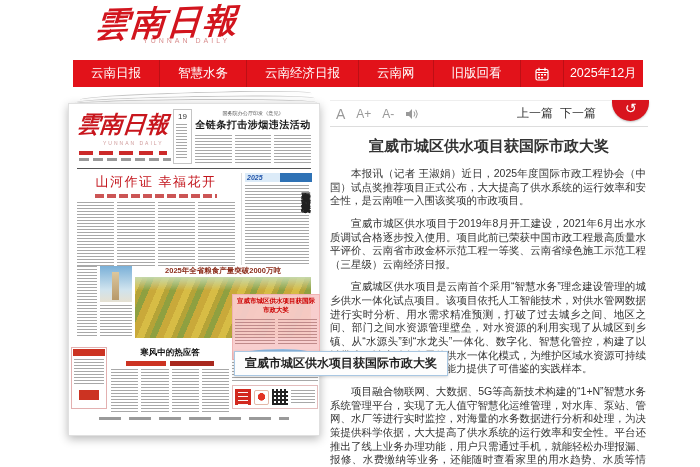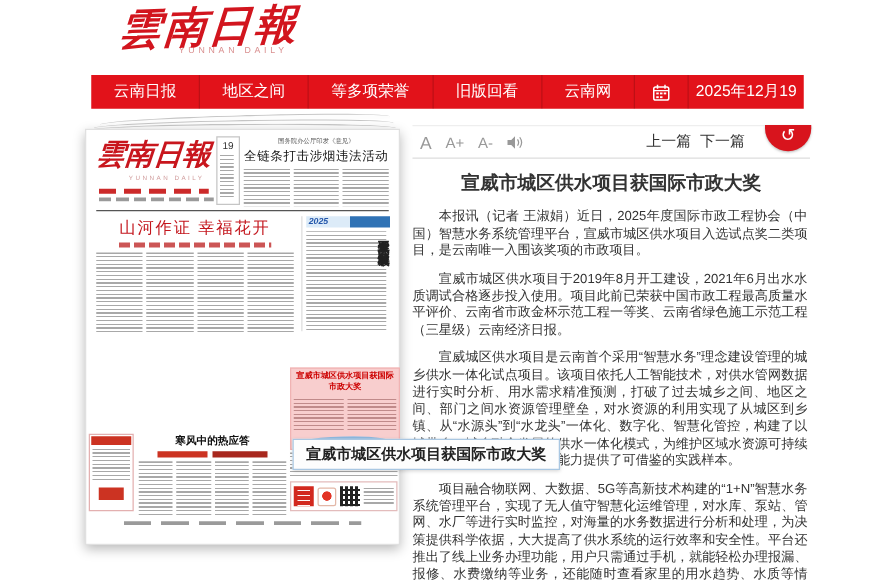--- a/index.html
+++ b/index.html
@@ -38,21 +38,21 @@
               background:repeating-linear-gradient(to right,#cc2a2a 0 14px,transparent 14px 20px);}
   .np-grayline{left:10px;top:54px;width:92px;height:3px;
                background:repeating-linear-gradient(to right,#9a9a9a 0 10px,transparent 10px 14px);}
   .np-datebox{left:104px;top:5px;width:17px;height:53px;border:1px solid #c5c5c5;}
   .np-dateday{left:0;top:2px;width:100%;text-align:center;font-size:8px;font-weight:normal;color:#333;}
   .np-datelines{left:2px;top:14px;width:11px;height:36px;}
   .sim{background-image:repeating-linear-gradient(to bottom,#a8a8a8 0,#a8a8a8 1px,transparent 1px,transparent 3px);}
   .sim-pink{background-image:repeating-linear-gradient(to bottom,#c08a8a 0,#c08a8a 1px,transparent 1px,transparent 3px);}
   .np-topart{left:126px;top:5px;width:116px;}
   .np-kicker{position:static;display:block;font-size:6px;color:#555;text-align:center;transform:scale(.85);}
-  .np-headline1{position:static;display:block;font-size:10px;font-weight:normal;color:#141414;text-align:center;letter-spacing:.5px;}
+  .np-headline1{position:static;display:block;font-size:10px;font-weight:bold;color:#141414;text-align:center;letter-spacing:.5px;}
   .cols{position:static;display:flex;gap:3px;margin-top:3px;}
   .cols>i{position:static;display:block;flex:1;}
   .np-rule{left:8px;top:64px;width:234px;height:1px;background:#555;}
   .np-mainart{left:8px;top:69px;width:158px;}
   .np-headline2{position:static;display:block;font-size:13px;font-weight:normal;color:#c3151c;
                 letter-spacing:1.5px;text-align:center;}
   .np-sub{position:static;display:block;width:122px;height:4px;margin:3px auto 0;
           background:repeating-linear-gradient(to right,#cc5555 0 9px,transparent 9px 12px);}
   .np-econ{left:172px;top:69px;width:70px;border-left:1px solid #ddd;padding-left:3px;width:67px;}
   .econ-bar{position:static;display:block;height:9px;background:linear-gradient(90deg,#dcebf8 52%,#2f72b5 52%);
@@ -141,24 +141,24 @@
 
 <div class="screen">
 
   <div class="logo">
     <span class="logo-main">雲南日報</span>
     <div class="logo-sub">YUNNAN DAILY</div>
   </div>
 
   <div class="nav">
     <div class="nav-item">云南日报</div>
-    <div class="nav-item">地区之间</div>
-    <div class="nav-item">等多项荣誉</div>
+    <div class="nav-item">智慧水务</div>
+    <div class="nav-item">云南经济日报</div>
+    <div class="nav-item">云南网</div>
     <div class="nav-item">旧版回看</div>
-    <div class="nav-item">云南网</div>
     <div class="nav-cal">
       <svg width="14" height="14" viewBox="0 0 14 14">
         <rect x="1" y="2.5" width="12" height="10.5" rx="1.5" fill="none" stroke="#fff" stroke-width="1.2"></rect>
         <line x1="4" y1="0.8" x2="4" y2="4" stroke="#fff" stroke-width="1.2"></line>
         <line x1="10" y1="0.8" x2="10" y2="4" stroke="#fff" stroke-width="1.2"></line>
         <line x1="1" y1="5.5" x2="13" y2="5.5" stroke="#fff" stroke-width="1"></line>
         <rect x="3" y="7" width="2" height="1.5" fill="#fff"></rect>
           <rect x="6" y="7" width="2" height="1.5" fill="#fff"></rect>
         <rect x="9" y="7" width="2" height="1.5" fill="#fff"></rect>
           <rect x="3" y="10" width="2" height="1.5" fill="#fff"></rect>
@@ -210,20 +210,33 @@
       <span class="econ-bar">2025</span>
       <span class="econ-body">
         <span class="econ-sim sim"></span>
         <span class="vert">
             <span class="v1">聚焦五大赛道</span>
             <span class="v2">破解发展瓶颈</span>
           </span>
       </span>
     </div>
 
+    <div class="np-photoband">
+      <span class="pb-col1 sim" style="height:70px"></span>
+      <span class="pb-col2">
+        <span class="pb-photo1">
+            <span class="monument"></span>
+          </span>
+        <span class="simpart sim"></span>
+      </span>
+      <span class="pb-main">
+        <span class="np-photoheadline">2025年全省粮食产量突破2000万吨</span>
+        <span class="terrace"></span>
+      </span>
+    </div>
 
     <div class="np-pink">
       <span class="np-pink-title">宣威市城区供水项目获国际市政大奖</span>
       <span class="cols">
           <i class="sim-pink" style="height:26px"></i>
           <i class="sim-pink" style="height:26px"></i>
         </span>
       <span class="wave"></span>
     </div>
     <div class="np-belowpink sim"></div>
@@ -273,21 +286,21 @@
     <span class="tspacer"></span>
     <span class="pn">上一篇</span>
     <span class="pn next">下一篇</span>
   </div>
   <div class="backbtn">
     <span>↺</span>
   </div>
 
   <div class="art-title">宣威市城区供水项目获国际市政大奖</div>
   <div class="art-body">
-    <p>本报讯（记者 王淑娟）近日，2025年度国际市政工程协会（中国）智慧水务系统管理平台，宣威市城区供水项目入选试点奖二类项目，是云南唯一入围该奖项的市政项目。</p>
+    <p>本报讯（记者 王淑娟）近日，2025年度国际市政工程协会（中国）试点奖推荐项目正式公布，大大提高了供水系统的运行效率和安全性，是云南唯一入围该奖项的市政项目。</p>
     <p>宣威市城区供水项目于2019年8月开工建设，2021年6月出水水质调试合格逐步投入使用。项目此前已荣获中国市政工程最高质量水平评价、云南省市政金杯示范工程一等奖、云南省绿色施工示范工程（三星级）云南经济日报。</p>
     <p>宣威城区供水项目是云南首个采用“智慧水务”理念建设管理的城乡供水一体化试点项目。该项目依托人工智能技术，对供水管网数据进行实时分析、用水需求精准预测，打破了过去城乡之间、地区之间、部门之间水资源管理壁垒，对水资源的利用实现了从城区到乡镇、从“水源头”到“水龙头”一体化、数字化、智慧化管控，构建了以城带乡、城乡融合发展的供水一体化模式，为维护区域水资源可持续发展、提升城乡供水保障能力提供了可借鉴的实践样本。</p>
     <p>项目融合物联网、大数据、5G等高新技术构建的“1+N”智慧水务系统管理平台，实现了无人值守智慧化运维管理，对水库、泵站、管网、水厂等进行实时监控，对海量的水务数据进行分析和处理，为决策提供科学依据，大大提高了供水系统的运行效率和安全性。平台还推出了线上业务办理功能，用户只需通过手机，就能轻松办理报漏、报修、水费缴纳等业务，还能随时查看家里的用水趋势、水质等情况，享受到了更加便捷的用水服务。</p>
   </div>
 
   <div class="tooltip">宣威市城区供水项目获国际市政大奖</div>
 
 </div>
 
 </body></html>

